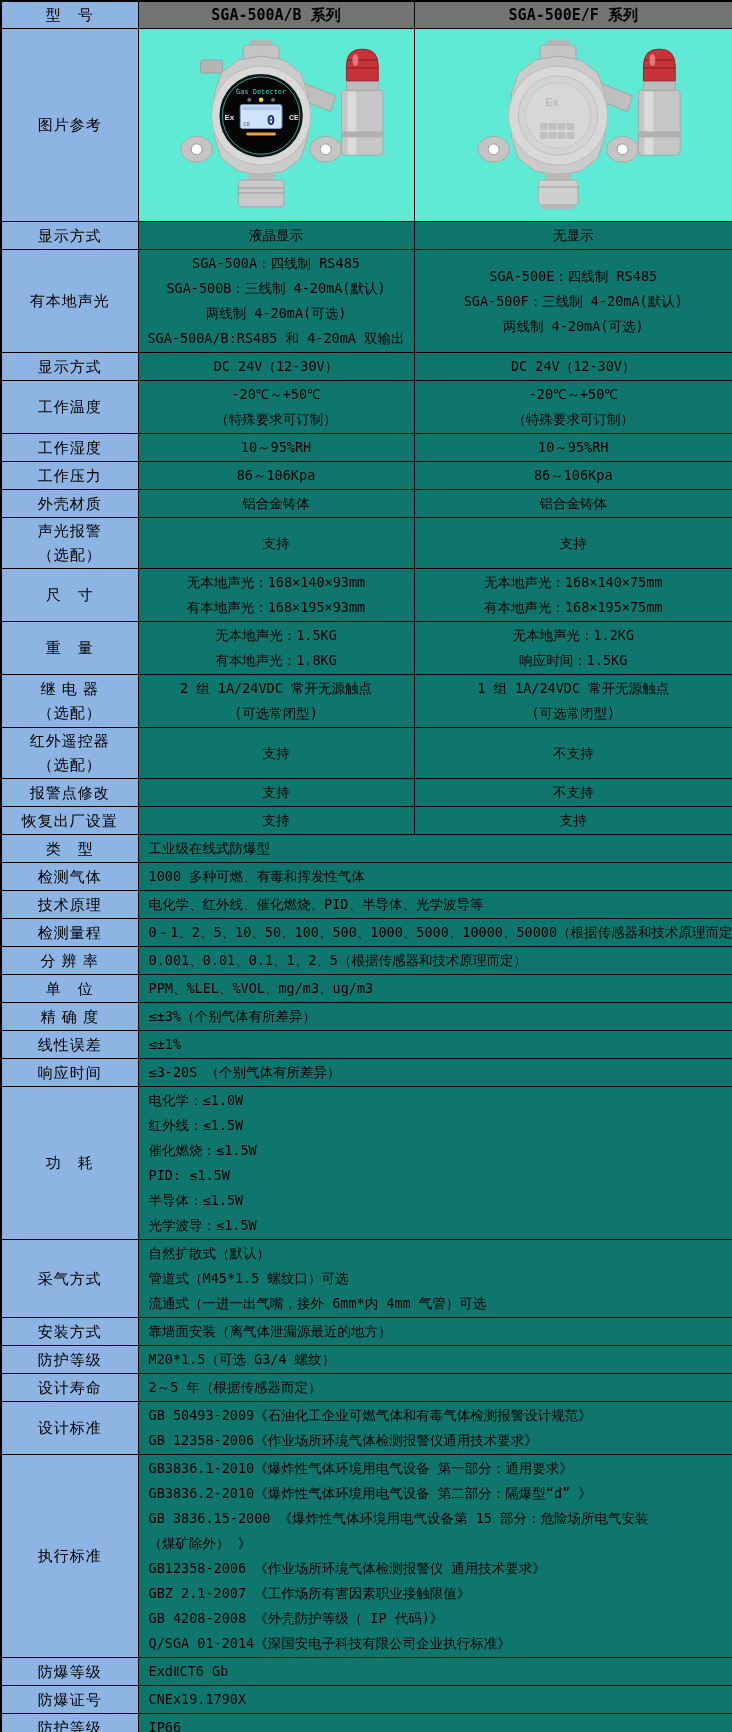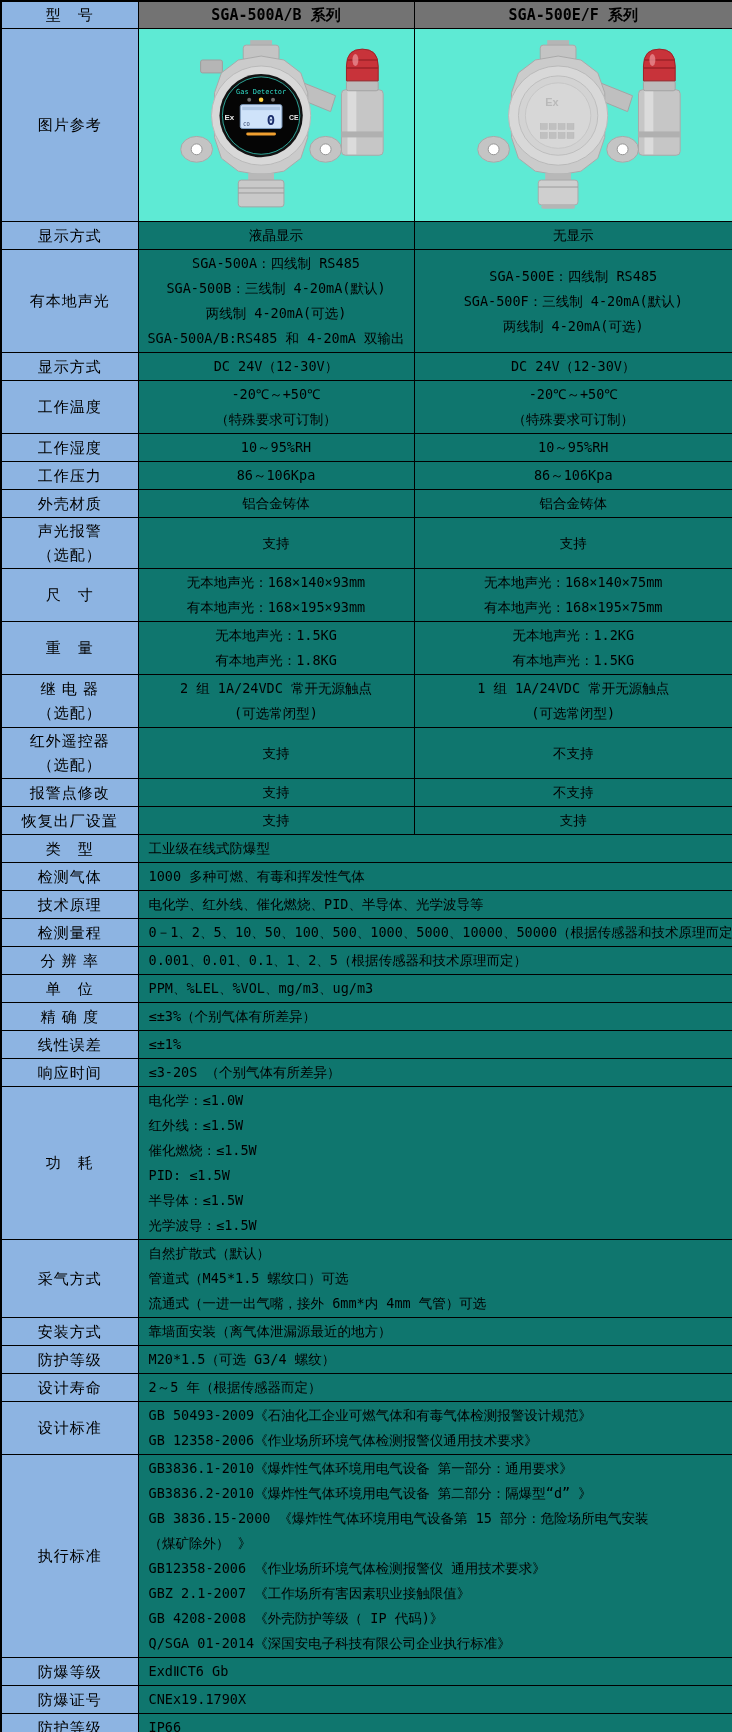--- a/index.html
+++ b/index.html
@@ -229,21 +229,21 @@
       <tr>
         <td class="lbl">
           <div>重　量</div>
         </td>
         <td class="val ctr">
           <div>无本地声光：1.5KG</div>
           <div>有本地声光：1.8KG</div>
         </td>
         <td class="val ctr">
           <div>无本地声光：1.2KG</div>
-          <div>有本地声光：1.5KG</div>
+          <div>响应时间：1.5KG</div>
         </td>
       </tr>
       <tr>
         <td class="lbl">
           <div>继 电 器</div>
           <div>（选配）</div>
         </td>
         <td class="val ctr">
           <div>2 组 1A/24VDC 常开无源触点</div>
           <div>(可选常闭型)</div>

